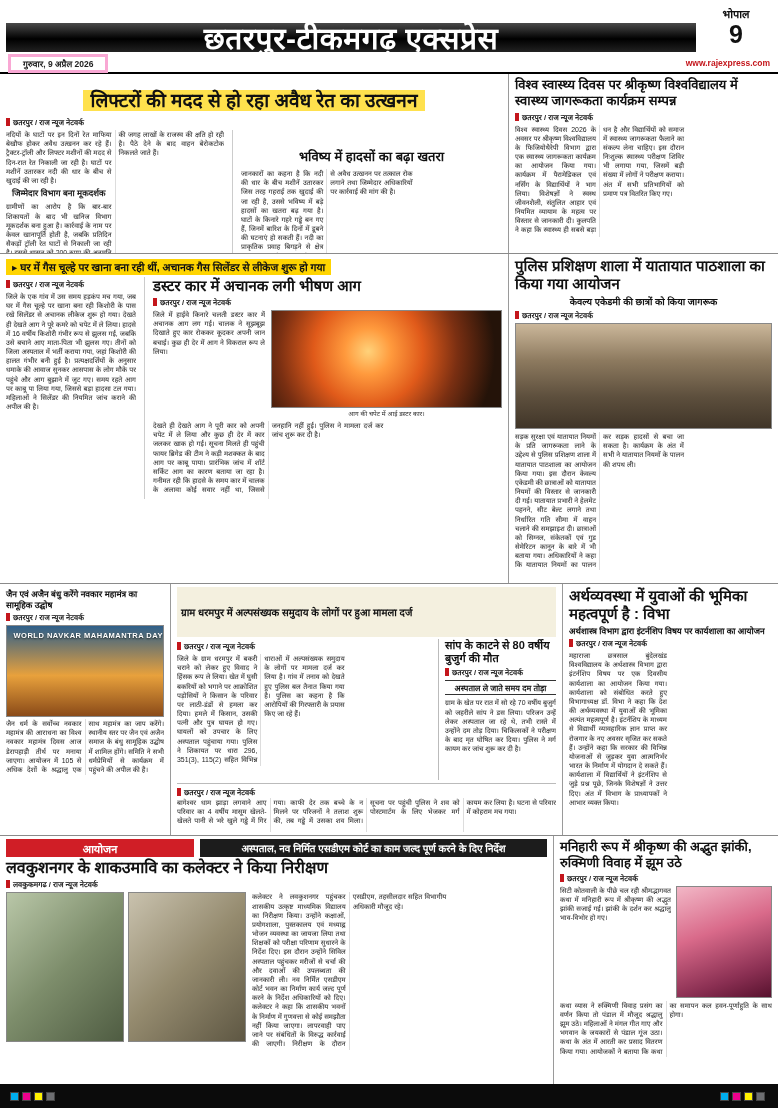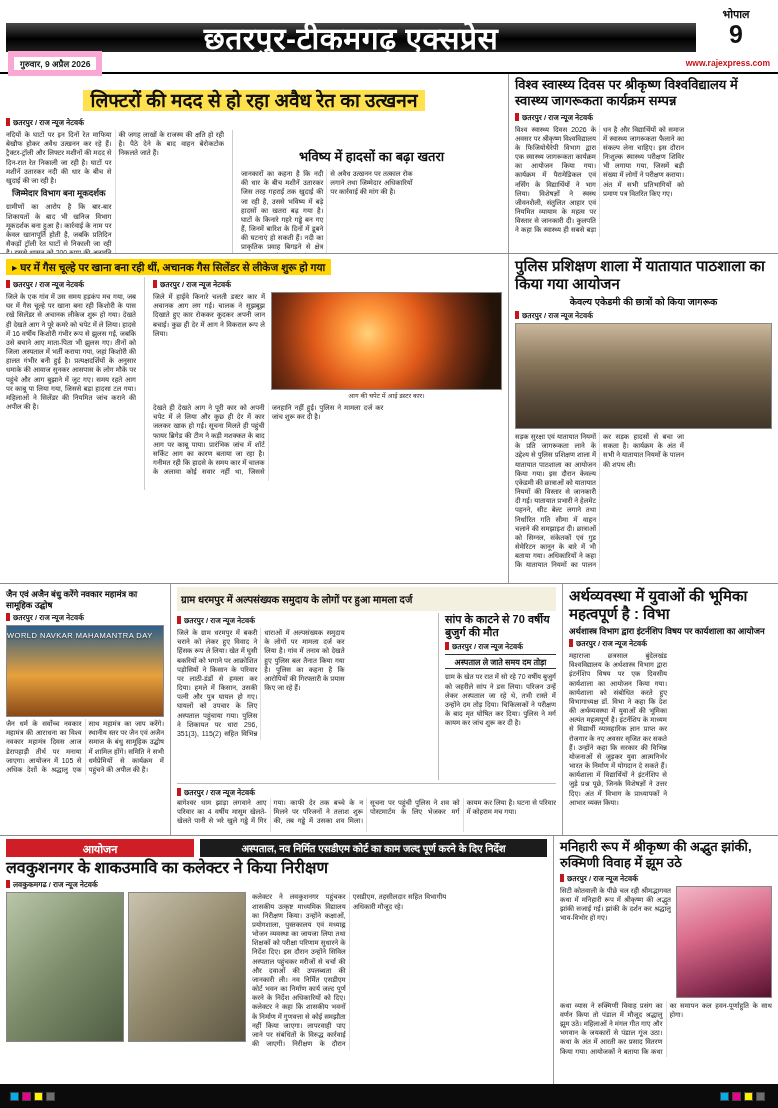--- a/index.html
+++ b/index.html
@@ -11,21 +11,21 @@
   .brand-box{width:96px;background:#c4161c;color:#fff;display:flex;align-items:center;justify-content:center;
              text-align:center;font-weight:bold;font-size:15px;line-height:1.15;padding:2px;}
   .mast-title{flex:1;background:linear-gradient(#4a4a4a,#000 55%,#222);color:#fff;display:flex;align-items:center;
               justify-content:center;font-size:30px;font-weight:bold;letter-spacing:.5px;margin-top:19px;}
   .mast-right{width:72px;display:flex;flex-direction:column;align-items:center;justify-content:center;line-height:1.05;}
   .mast-city{font-size:11px;font-weight:bold;}
   .mast-page{font-size:25px;font-weight:bold;}
   
   .dateline{height:20px;display:flex;justify-content:space-between;align-items:center;padding:0 8px;
             border-bottom:2px solid #000;font-size:8.5px;}
-  .date-txt{font-weight:bold;border:6px solid #f9a8d4;padding:1px 6px;color:#222;}
+  .date-txt{font-weight:bold;border:3px solid #f9a8d4;padding:1px 12px;color:#222;}
   .site-txt{color:#c4161c;font-weight:bold;text-decoration:none;}
   
   .sec{display:flex;border-bottom:1px solid #8a8a8a;overflow:hidden;}
   .vline{border-left:1px solid #9a9a9a;}
   .pad{padding:3px 6px;}
   .body-txt{font-size:6.9px;line-height:1.33;text-align:justify;color:#1c1c1c;overflow:hidden;column-fill:auto;}
   .cols2{column-count:2;column-gap:7px;column-rule:1px solid #ddd;}
   .cols3{column-count:3;column-gap:7px;column-rule:1px solid #ddd;}
   .cols4{column-count:4;column-gap:7px;column-rule:1px solid #ddd;}
   .byline{display:flex;align-items:center;gap:3px;font-size:7.5px;font-weight:bold;margin:2px 0 3px;color:#222;}
@@ -35,39 +35,39 @@
   .hlA{text-align:center;margin:1px 0 2px;}
   .hl-yellow{background:#ffe14d;padding:0 8px;font-size:19px;font-weight:800;line-height:1.25;}
   .boxhead{font-size:13px;font-weight:800;text-align:center;margin:17px 0 4px;}
   .hl-health{font-size:13px;font-weight:800;line-height:1.25;margin-bottom:2px;}
   .kicker-y{display:inline-block;background:#ffd400;font-size:10.5px;font-weight:800;padding:1px 6px;margin:2px 0;}
   .hl-red{color:#e01b22;font-size:27px;font-weight:800;line-height:1.12;margin:2px 0 4px;}
   .hl-md{font-size:15px;font-weight:800;line-height:1.2;margin-bottom:2px;}
   .sub-md{font-size:9.5px;font-weight:bold;text-align:center;margin:2px 0;}
   .hl-nav{font-size:13px;font-weight:800;line-height:1.22;margin-bottom:2px;}
   .sub-sm{font-size:8.5px;font-weight:bold;margin:1px 0 2px;}
-  .kicker-plain{font-size:10px;font-weight:800;background:#f4f0df;padding:5px 4px;margin-bottom:2px;}
+  .kicker-plain{font-size:10px;font-weight:800;background:#f4f0df;padding:18px 4px;margin-bottom:2px;}
   .hl-goat{font-size:16px;font-weight:800;line-height:1.15;margin:1px 0 2px;}
   .hl-sm{font-size:11px;font-weight:800;line-height:1.2;}
   .sub-box{border-top:1px solid #333;border-bottom:1px solid #333;font-size:8px;font-weight:bold;text-align:center;
            padding:1px 0;margin:3px 0;}
   .pit{border-top:1px solid #bbb;margin-top:3px;padding-top:2px;}
   .hl-pit{font-size:10.5px;font-weight:800;line-height:1.2;margin-bottom:1px;}
   .hl-insp{font-size:16px;font-weight:800;line-height:1.15;margin:2px 0 1px;}
   .hl-kri{font-size:13px;font-weight:800;line-height:1.22;margin-bottom:2px;}
   
   .photo{position:relative;border:1px solid #888;overflow:hidden;}
   .ph-fire{background:radial-gradient(circle at 42% 42%,#ffd27a 0%,#ff9a3d 16%,#e05a1a 38%,#7a2f12 62%,#241309 88%);}
   .ph-group{background:linear-gradient(180deg,#cbb79a 0%,#8d7a5f 35%,#5d4f3d 70%,#403528 100%);}
   .ph-poster{background:linear-gradient(180deg,#2e5f8a 0%,#e8a13c 55%,#8a4a18 100%);}
   .ph-school1{background:linear-gradient(135deg,#b9c7a8,#7d8d6b 50%,#4f5c42);}
   .ph-school2{background:linear-gradient(135deg,#c9c2ae,#948a6e 50%,#5e5743);}
   .ph-krishna{background:linear-gradient(160deg,#f2b7c6 0%,#d96a8a 40%,#8a2f52 78%,#57122e);}
   .caption{font-size:6.5px;text-align:center;margin-top:1px;color:#333;}
-  .poster-label{position:absolute;left:0;right:0;top:5px;text-align:left;color:#fff;font-weight:400;font-size:7.5px;
+  .poster-label{position:absolute;left:0;right:0;top:5px;text-align:right;color:#fff;font-weight:700;font-size:7.5px;
                 text-shadow:0 1px 2px rgba(0,0,0,.7);letter-spacing:.5px;}
   
   .sec4-head{display:flex;height:18px;gap:6px;margin-bottom:2px;}
   .tag-red{width:188px;background:#d01e26;color:#fff;font-weight:800;font-size:11px;display:flex;align-items:center;justify-content:center;}
   .kicker-dark{flex:1;background:#1c1c1c;color:#fff;font-weight:bold;font-size:10px;display:flex;align-items:center;justify-content:center;}
   
   .footer{height:24px;background:#0b0b0b;display:flex;align-items:center;justify-content:space-between;padding:0 10px;margin-top:auto;}
   .reg-marks{display:flex;align-items:center;}
   .csq{width:9px;height:9px;display:inline-block;margin-right:3px;border:1px solid #444;}
 </style>
@@ -126,20 +126,21 @@
       </div>
       <div style="display:flex;gap:8px;">
         <div style="width:130px;">
           <div class="byline">
             <span class="mark"></span>
             <span>छतरपुर / राज न्यूज नेटवर्क</span>
           </div>
           <div class="body-txt" style="height:198px;">जिले के एक गांव में उस समय हड़कंप मच गया, जब घर में गैस चूल्हे पर खाना बना रही किशोरी के पास रखे सिलेंडर से अचानक लीकेज शुरू हो गया। देखते ही देखते आग ने पूरे कमरे को चपेट में ले लिया। हादसे में 16 वर्षीय किशोरी गंभीर रूप से झुलस गई, जबकि उसे बचाने आए माता-पिता भी झुलस गए। तीनों को जिला अस्पताल में भर्ती कराया गया, जहां किशोरी की हालत गंभीर बनी हुई है। प्रत्यक्षदर्शियों के अनुसार धमाके की आवाज सुनकर आसपास के लोग मौके पर पहुंचे और आग बुझाने में जुट गए। समय रहते आग पर काबू पा लिया गया, जिससे बड़ा हादसा टल गया। महिलाओं ने सिलेंडर की नियमित जांच कराने की अपील की है।</div>
         </div>
         <div style="flex:1;border-left:1px solid #ccc;padding-left:8px;">
+          <h2 class="hl-md">डस्टर कार में अचानक लगी भीषण आग</h2>
           <div class="byline">
             <span class="mark"></span>
             <span>छतरपुर / राज न्यूज नेटवर्क</span>
           </div>
           <div style="display:flex;gap:6px;">
             <div class="body-txt" style="width:112px;height:108px;">जिले में हाईवे किनारे चलती डस्टर कार में अचानक आग लग गई। चालक ने सूझबूझ दिखाते हुए कार रोककर कूदकर अपनी जान बचाई। कुछ ही देर में आग ने विकराल रूप ले लिया।</div>
             <figure style="flex:1;">
               <div class="photo ph-fire" style="height:98px;"></div>
               <figcaption class="caption">आग की चपेट में आई डस्टर कार।</figcaption>
             </figure>
@@ -177,21 +178,21 @@
       <div class="kicker-plain">ग्राम धरमपुर में अल्पसंख्यक समुदाय के लोगों पर हुआ मामला दर्ज</div>
       <div style="display:flex;gap:6px;flex:1;min-height:0;">
         <div style="flex:1;">
           <div class="byline">
             <span class="mark"></span>
             <span>छतरपुर / राज न्यूज नेटवर्क</span>
           </div>
           <div class="body-txt cols3" style="height:112px;">जिले के ग्राम धरमपुर में बकरी चराने को लेकर हुए विवाद ने हिंसक रूप ले लिया। खेत में घुसी बकरियों को भगाने पर आक्रोशित पड़ोसियों ने किसान के परिवार पर लाठी-डंडों से हमला कर दिया। हमले में किसान, उसकी पत्नी और पुत्र घायल हो गए। घायलों को उपचार के लिए अस्पताल पहुंचाया गया। पुलिस ने शिकायत पर धारा 296, 351(3), 115(2) सहित विभिन्न धाराओं में अल्पसंख्यक समुदाय के लोगों पर मामला दर्ज कर लिया है। गांव में तनाव को देखते हुए पुलिस बल तैनात किया गया है। पुलिस का कहना है कि आरोपियों की गिरफ्तारी के प्रयास किए जा रहे हैं।</div>
         </div>
         <aside style="width:118px;border-left:1px solid #bbb;padding-left:6px;">
-          <h3 class="hl-sm">सांप के काटने से 70 वर्षीय बुजुर्ग की मौत</h3>
+          <h3 class="hl-sm">सांप के काटने से 80 वर्षीय बुजुर्ग की मौत</h3>
           <div class="byline">
             <span class="mark"></span>
             <span>छतरपुर / राज न्यूज नेटवर्क</span>
           </div>
           <div class="sub-box">अस्पताल ले जाते समय दम तोड़ा</div>
           <div class="body-txt" style="height:72px;">ग्राम के खेत पर रात में सो रहे 70 वर्षीय बुजुर्ग को जहरीले सांप ने डस लिया। परिजन उन्हें लेकर अस्पताल जा रहे थे, तभी रास्ते में उन्होंने दम तोड़ दिया। चिकित्सकों ने परीक्षण के बाद मृत घोषित कर दिया। पुलिस ने मर्ग कायम कर जांच शुरू कर दी है।</div>
         </aside>
       </div>
       <div class="pit">
         <div class="byline" style="margin:1px 0;">

